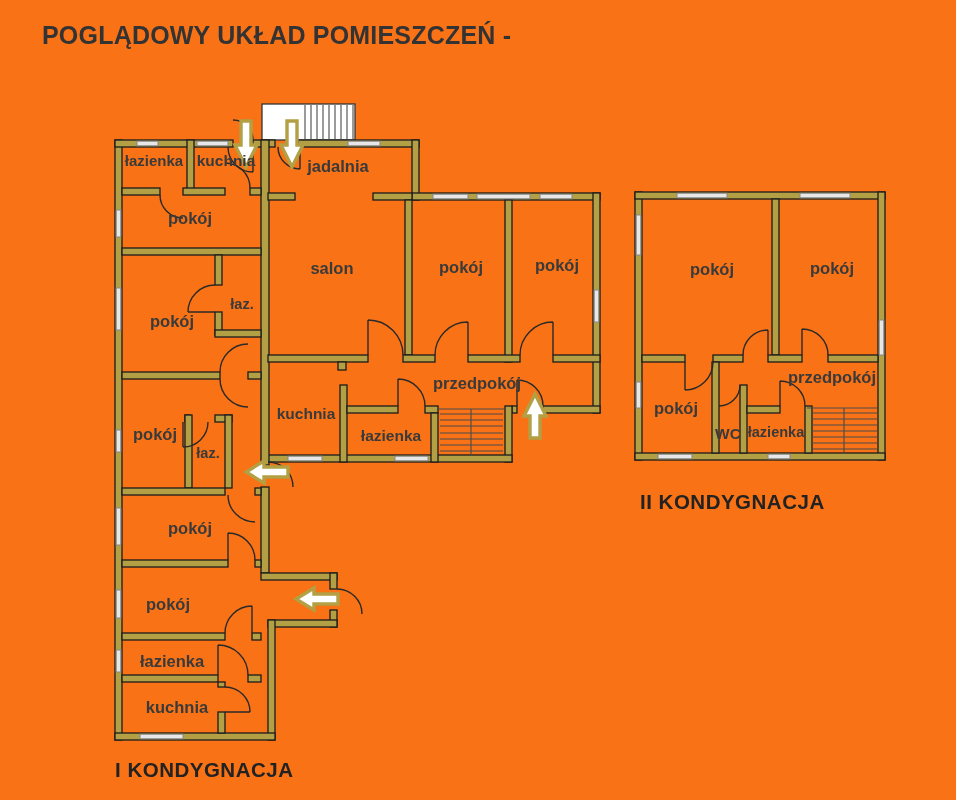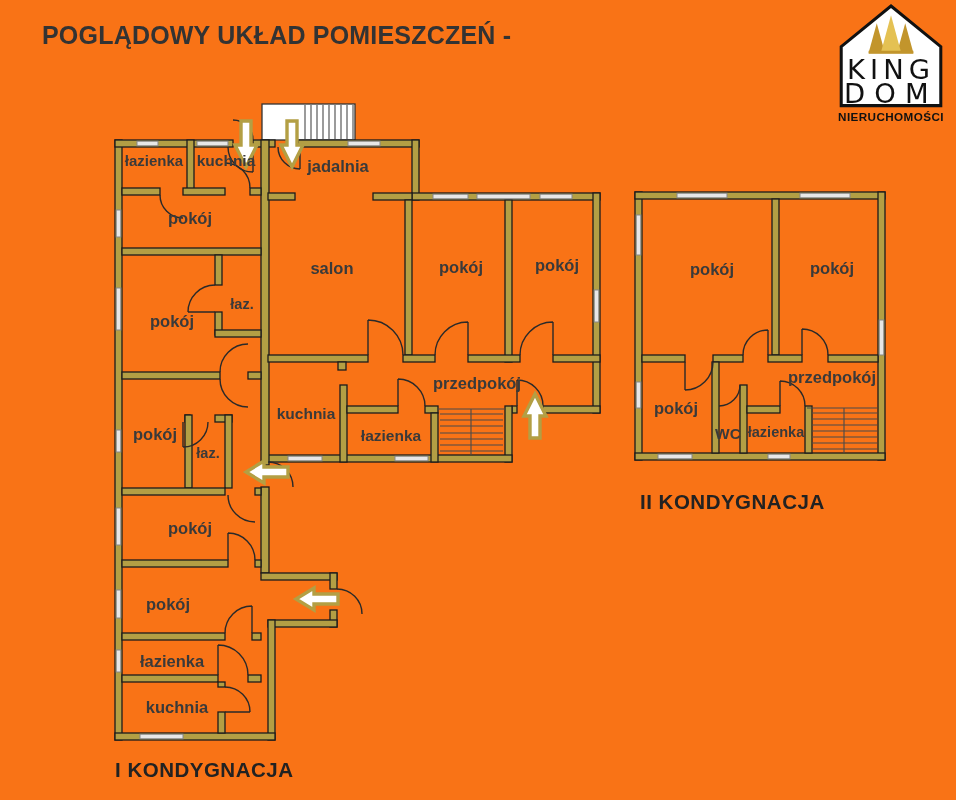--- a/index.html
+++ b/index.html
@@ -32,34 +32,20 @@
 </style>
 </head>
 <body>
 
 <div class="canvas">
 
   <div class="title">
     <div>POGLĄDOWY UKŁAD POMIESZCZEŃ -</div>
   </div>
 
-  <div class="logo">
-    <svg viewBox="0 0 124 122" width="126" height="124">
-      <path class="logo-house" d="M62,2 L111,42 L111,100 L13,100 L13,42 Z"></path>
-      <g>
-        <polygon points="40,48 48,19 56,48" fill="#c2952c"></polygon>
-        <polygon points="68,48 76,19 84,48" fill="#c2952c"></polygon>
-        <polygon points="52,48 62,11 72,48" fill="#e4c153"></polygon>
-        <rect x="40" y="46" width="44" height="3" fill="#c2952c"></rect>
-      </g>
-      <text class="logo-brand" x="62" y="74" letter-spacing="5">KING</text>
-      <text class="logo-brand" x="62" y="97" letter-spacing="9">DOM</text>
-      <text class="logo-sub" x="62" y="115">NIERUCHOMOŚCI</text>
-    </svg>
-  </div>
 
   <svg class="plan" viewBox="0 0 956 800">
 
     <g>
       <rect class="stairbox" x="262" y="104" width="93" height="36"></rect>
       <path class="stair" d="M305,105 V139 M311,105 V139 M317,105 V139 M323,105 V139 M329,105 V139 M335,105 V139 M341,105 V139 M347,105 V139 M353,105 V139"></path>
     </g>
 
     <g>
 

